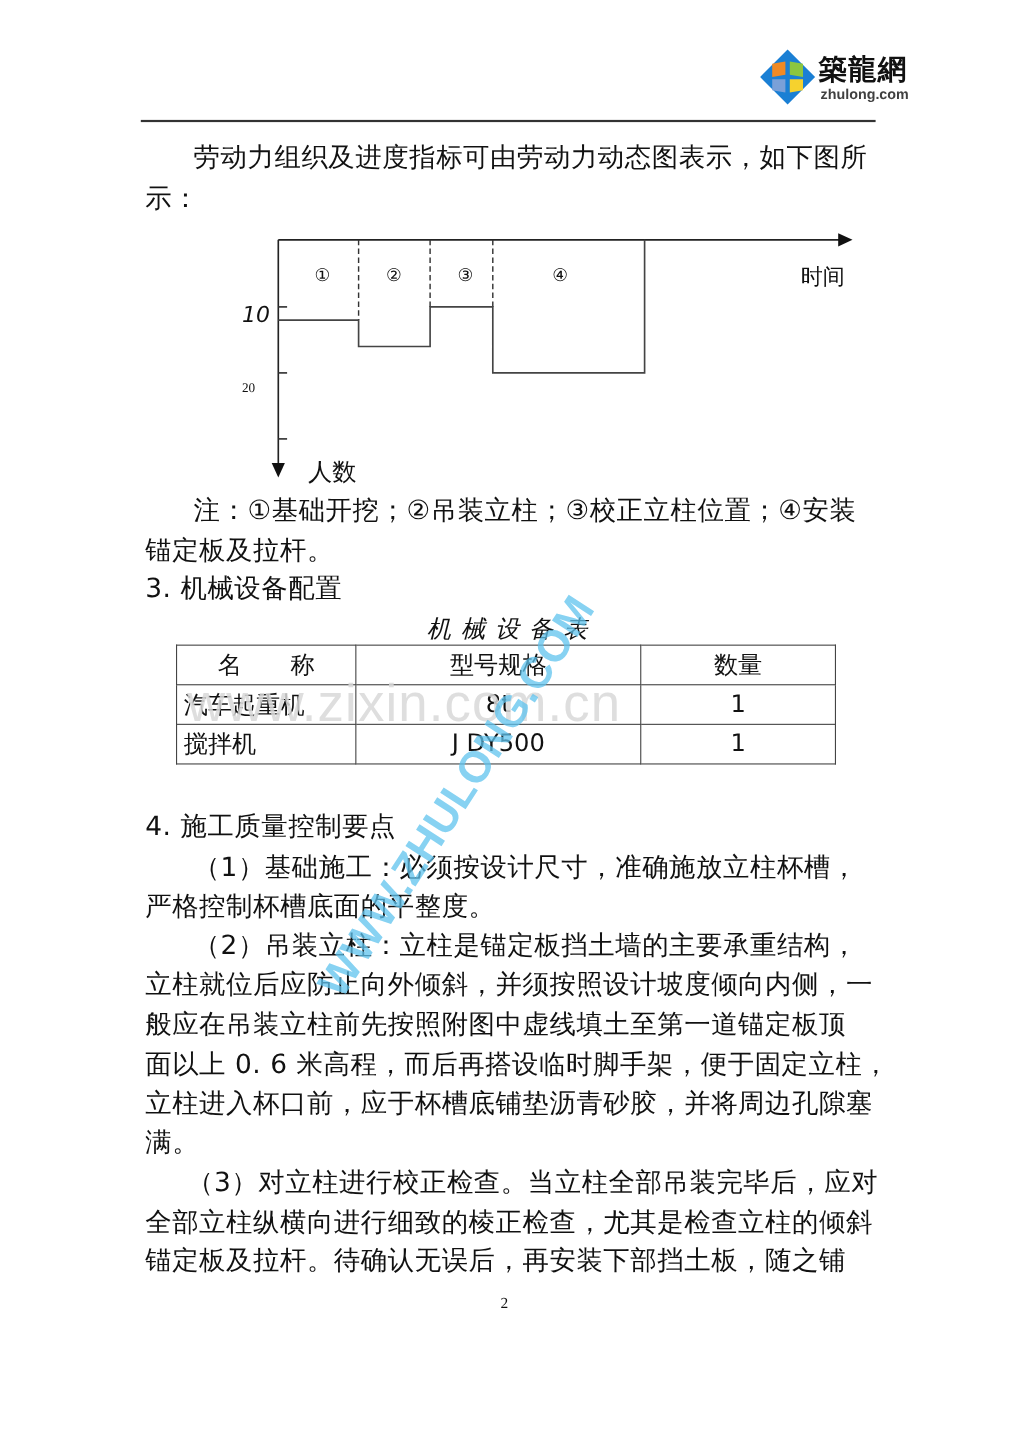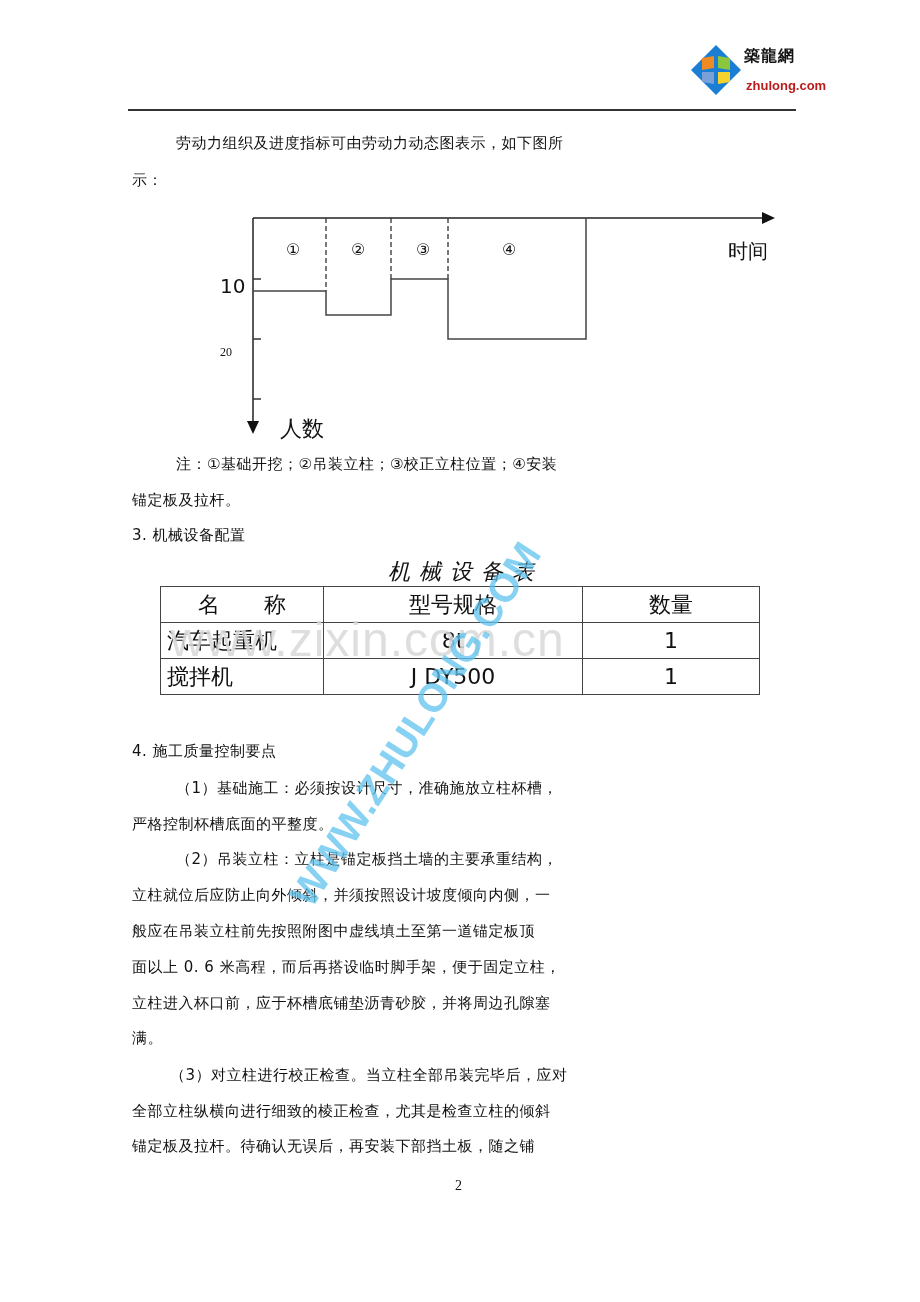--- a/index.html
+++ b/index.html
@@ -1,23 +1,23 @@
 <!DOCTYPE html>
 <html><head>
 <meta charset="utf-8">
 <style>
   html, body { margin:0; padding:0; background:#ffffff; }
   body { width:920px; height:1302px; position:relative; overflow:hidden;
          font-family:"DejaVu Sans", sans-serif; color:#111; }
   .abs { position:absolute; }
   .logo { left:690px; top:42px; width:150px; height:58px; }
-  .logo-cn { position:absolute; left:54px; top:4px; font-family:Liberation Mono, monospace; font-weight:bold; font-size:16px; letter-spacing:1px; color:#111; white-space:nowrap; }
-  .logo-en { position:absolute; left:56px; top:36px; font-family:"Liberation Sans", sans-serif; font-weight:bold; font-size:13px; color:#b91c1c; }
+  .logo-cn { position:absolute; left:54px; top:4px; font-family:Liberation Mono, monospace; font-weight:bold; font-size:26px; letter-spacing:1px; color:#111; white-space:nowrap; }
+  .logo-en { position:absolute; left:56px; top:36px; font-family:"Liberation Sans", sans-serif; font-weight:bold; font-size:13px; color:#404040; }
   .hrule { left:128px; top:109px; width:668px; height:2px; background:#333; }
-  .line { position:absolute; left:132px; font-size:15px; line-height:36px; white-space:nowrap; letter-spacing:0.5px; }
+  .line { position:absolute; left:132px; font-size:24px; line-height:36px; white-space:nowrap; letter-spacing:0.5px; }
   .diagram { left:200px; top:200px; width:600px; height:250px; }
   .table-title { left:388px; top:557px; font-size:22px; letter-spacing:9px; white-space:nowrap;font-style:italic; }
   table.equip { position:absolute; left:160px; top:586px; border-collapse:collapse; font-size:22px; }
   table.equip td { border:1.5px solid #444; height:35px; padding:0 6px; white-space:nowrap; }
   table.equip td.c { text-align:center; }
   .watermark-h { left:170px; top:612px; font-family:"Liberation Sans", sans-serif; font-size:48px; color:#d9d9d9; letter-spacing:1px; white-space:nowrap; pointer-events:none; opacity:0.85; }
   .watermark-d { left:200px; top:560px; font-family:"Liberation Sans", sans-serif; font-size:40px; color:#5fc3ee; white-space:nowrap; transform:rotate(-57deg); transform-origin:left center; pointer-events:none; opacity:0.75; font-weight:bold; }
   .pagenum { left:455px; top:1178px; font-family:"Liberation Serif", serif; font-size:14px; }
 </style>
 </head>
@@ -56,21 +56,21 @@
     <line x1="191" y1="18" x2="191" y2="79" stroke="#333" stroke-width="1.3" stroke-dasharray="5,3"></line>
     <line x1="248" y1="18" x2="248" y2="79" stroke="#333" stroke-width="1.3" stroke-dasharray="5,3"></line>
 
     <polyline points="53,91 126,91 126,115 191,115 191,79 248,79 248,139 386,139 386,18" fill="none" stroke="#444" stroke-width="1.5"></polyline>
   </svg>
   <span class="abs" style="left:86px;top:40px;font-size:16px;">①</span>
   <span class="abs" style="left:151px;top:40px;font-size:16px;">②</span>
   <span class="abs" style="left:216px;top:40px;font-size:16px;">③</span>
   <span class="abs" style="left:302px;top:40px;font-size:16px;">④</span>
   <span class="abs" style="left:528px;top:38px;font-size:20px;text-align:center;">时间</span>
-  <span class="abs" style="left:20px;top:74px;font-size:20px;">10</span>
+  <span class="abs" style="left:20px;top:74px;font-size:20px;font-style:italic;">10</span>
   <span class="abs" style="left:20px;top:145px;font-size:12px;font-family:Liberation Serif, serif;">20</span>
   <span class="abs" style="left:80px;top:214px;font-size:22px;">人数</span>
 </div>
 
 <div class="line" style="top:446px; left:176px;">注：①基础开挖；②吊装立柱；③校正立柱位置；④安装</div>
 <div class="line" style="top:482px;">锚定板及拉杆。</div>
 <div class="line" style="top:517px;">3. 机械设备配置</div>
 
 <div class="abs table-title">机械设备表</div>
 <table class="equip">

